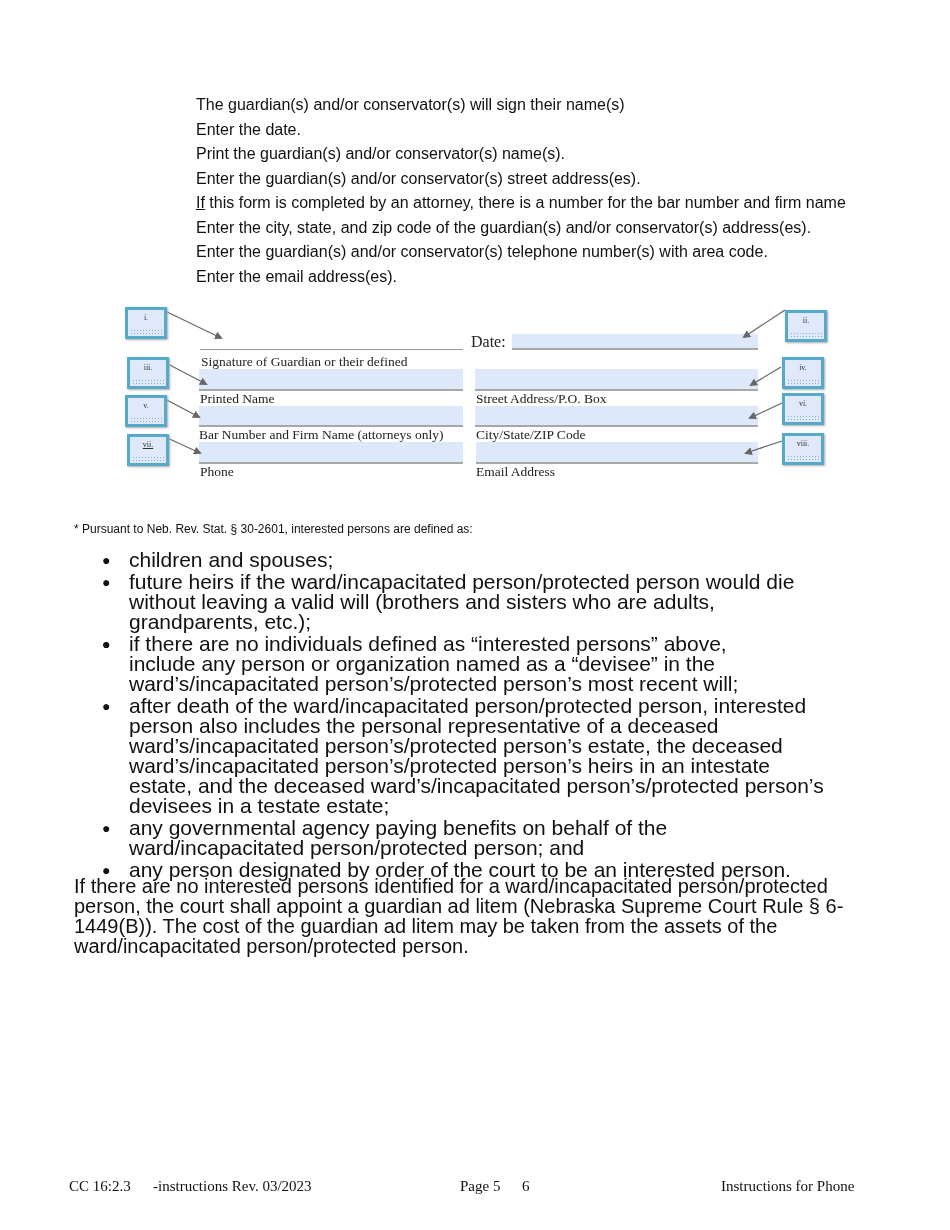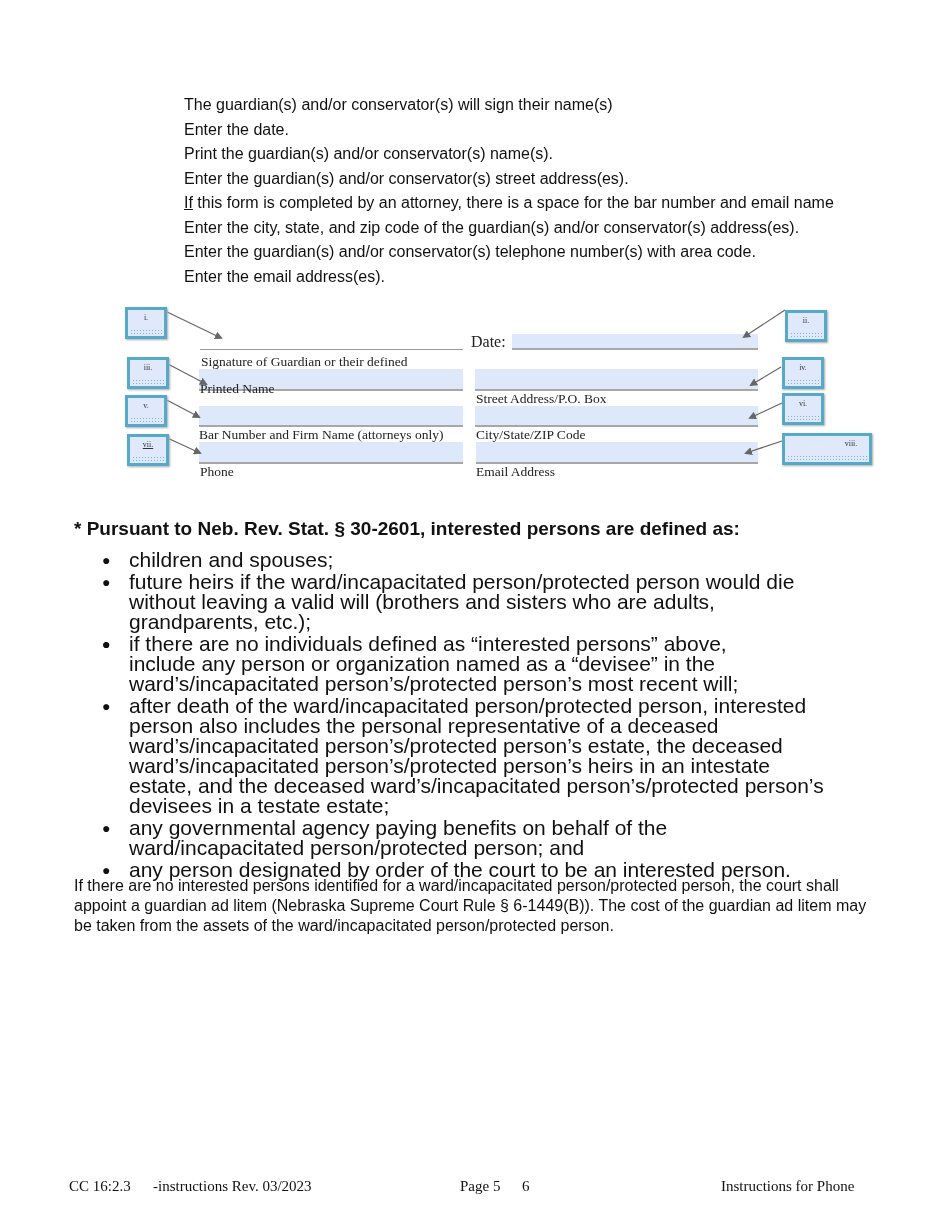--- a/index.html
+++ b/index.html
@@ -1,37 +1,37 @@
 <!DOCTYPE html>
 <html><head>
   <meta charset="utf-8">
   <style>
     html, body { margin: 0; padding: 0; background: #ffffff; }
     body { width: 950px; height: 1230px; position: relative; overflow: hidden; font-family: "Liberation Sans", sans-serif; color: #111; }
     .steps { position: absolute; left: 0; top: 93px; width: 950px; }
     .step { position: absolute; left: 0; height: 24px; font-size: 16px; line-height: 24px; white-space: nowrap; }
-    .step .txt { position: absolute; left: 184px; }
+    .step .txt { position: absolute; left: 196px; }
     .step .txt u { text-decoration: underline; }
 
     .figure { position: absolute; left: 120px; top: 300px; width: 720px; height: 190px; }
     .serif { font-family: "Liberation Serif", serif; }
     .fld { position: absolute; background: #dde8fa; border-bottom: 2px solid #a7a7a7; background-image: radial-gradient(#c9d6ec 0.6px, transparent 0.7px); background-size: 8px 6px; }
     .sigline { position: absolute; border-bottom: 1.5px solid #999; }
     .flabel { position: absolute; font-size: 13.5px; color: #222; white-space: nowrap; }
     .callout { position: absolute; width: 36px; height: 26px; background: #dfe9fb; border: 3px solid #57a9c9; box-shadow: 1px 1px 2px #aaa; font-size: 8px; text-align: center; line-height: 16px; color: #333; }
     .callout::after { content: ""; position: absolute; left: 2px; right: 2px; bottom: 2px; height: 5px; background-image: radial-gradient(#7fb6d6 0.8px, transparent 0.9px); background-size: 3px 3px; }
     svg.arrows { position: absolute; left: 0; top: 0; width: 720px; height: 190px; pointer-events: none; }
 
-    .note { position: absolute; left: 74px; top: 519px; font-size: 19px; line-height: 20px; white-space: nowrap; font-weight: bold; }
+    .note { position: absolute; left: 74px; top: 519px; font-size: 12px; line-height: 20px; white-space: nowrap; }
     .bullets { position: absolute; left: 0; top: 550px; width: 950px; }
     .bullet { position: relative; margin: 0 0 2px 0; }
     .bullet .dot { position: absolute; left: 102px; top: 0; font-size: 14px; line-height: 20px; }
     .bullet .btext { margin-left: 129px; width: 700px; font-size: 21px; line-height: 20px; }
 
-    .para { position: absolute; left: 74px; top: 876px; width: 800px; font-size: 16px; line-height: 20px; }
+    .para { position: absolute; left: 74px; top: 876px; width: 800px; font-size: 20px; line-height: 20px; }
 
     .footer { position: absolute; top: 1178px; left: 0; width: 950px; font-family: "Liberation Serif", serif; font-size: 15px; color: #111; }
     .footer span { position: absolute; white-space: nowrap; }
   </style>
 </head>
 <body>
 
 <div class="steps">
   <div class="step" style="top:0px">
 
@@ -44,21 +44,21 @@
   <div class="step" style="top:49px">
 
     <span class="txt">Print the guardian(s) and/or conservator(s) name(s).</span>
   </div>
   <div class="step" style="top:73.5px">
 
     <span class="txt">Enter the guardian(s) and/or conservator(s) street address(es).</span>
   </div>
   <div class="step" style="top:98px">
 
-    <span class="txt"><u>If</u><span> this form is completed by an attorney, there is a space for the bar number and email name</span></span>
+    <span class="txt"><u>If</u><span> this form is completed by an attorney, there is a number for the bar number and firm name</span></span>
   </div>
   <div class="step" style="top:122.5px">
 
     <span class="txt">Enter the city, state, and zip code of the guardian(s) and/or conservator(s) address(es).</span>
   </div>
   <div class="step" style="top:147px">
 
     <span class="txt">Enter the guardian(s) and/or conservator(s) telephone number(s) with area code.</span>
   </div>
   <div class="step" style="top:171.5px">
@@ -66,21 +66,21 @@
     <span class="txt">Enter the email address(es).</span>
   </div>
 </div>
 
 <div class="figure serif">
 
   <div class="sigline" style="left:80px; top:36px; width:263px; height:13px;"></div>
   <div class="flabel" style="left:81px; top:54px;">Signature of Guardian or their defined</div>
 
   <div class="fld" style="left:79px; top:69px; width:264px; height:20px;"></div>
-  <div class="flabel" style="left:80px; top:81px;font-family:Liberation Serif, serif;">Printed Name</div>
+  <div class="flabel" style="left:80px; top:91px;font-family:Liberation Serif, serif;">Printed Name</div>
 
   <div class="fld" style="left:79px; top:106px; width:264px; height:19px;"></div>
   <div class="flabel" style="left:79px; top:127px;">Bar Number and Firm Name (attorneys only)</div>
 
   <div class="fld" style="left:79px; top:142px; width:264px; height:20px;"></div>
   <div class="flabel" style="left:80px; top:164px;">Phone</div>
 
   <div class="flabel" style="left:351px; top:33px; font-size:16px;">Date:</div>
   <div class="fld" style="left:392px; top:34px; width:246px; height:14px;"></div>
 
@@ -111,21 +111,21 @@
     </g>
   </svg>
 
   <div class="callout" style="left:5px; top:7px;">i.</div>
   <div class="callout" style="left:7px; top:57px;">iii.</div>
   <div class="callout" style="left:5px; top:95px;">v.</div>
   <div class="callout" style="left:7px; top:134px;text-decoration:underline;">vii.</div>
   <div class="callout" style="left:665px; top:10px;">ii.</div>
   <div class="callout" style="left:662px; top:57px;">iv.</div>
   <div class="callout" style="left:662px; top:93px;">vi.</div>
-  <div class="callout" style="left:662px; top:133px;padding-left:48px;">viii.</div>
+  <div class="callout" style="left:662px; top:133px;">viii.</div>
 </div>
 
 <div class="note">* Pursuant to Neb. Rev. Stat. § 30-2601, interested persons are defined as:</div>
 
 <div class="bullets">
   <div class="bullet">
     <span class="dot">●</span>
     <div class="btext">children and spouses;</div>
   </div>
   <div class="bullet">

